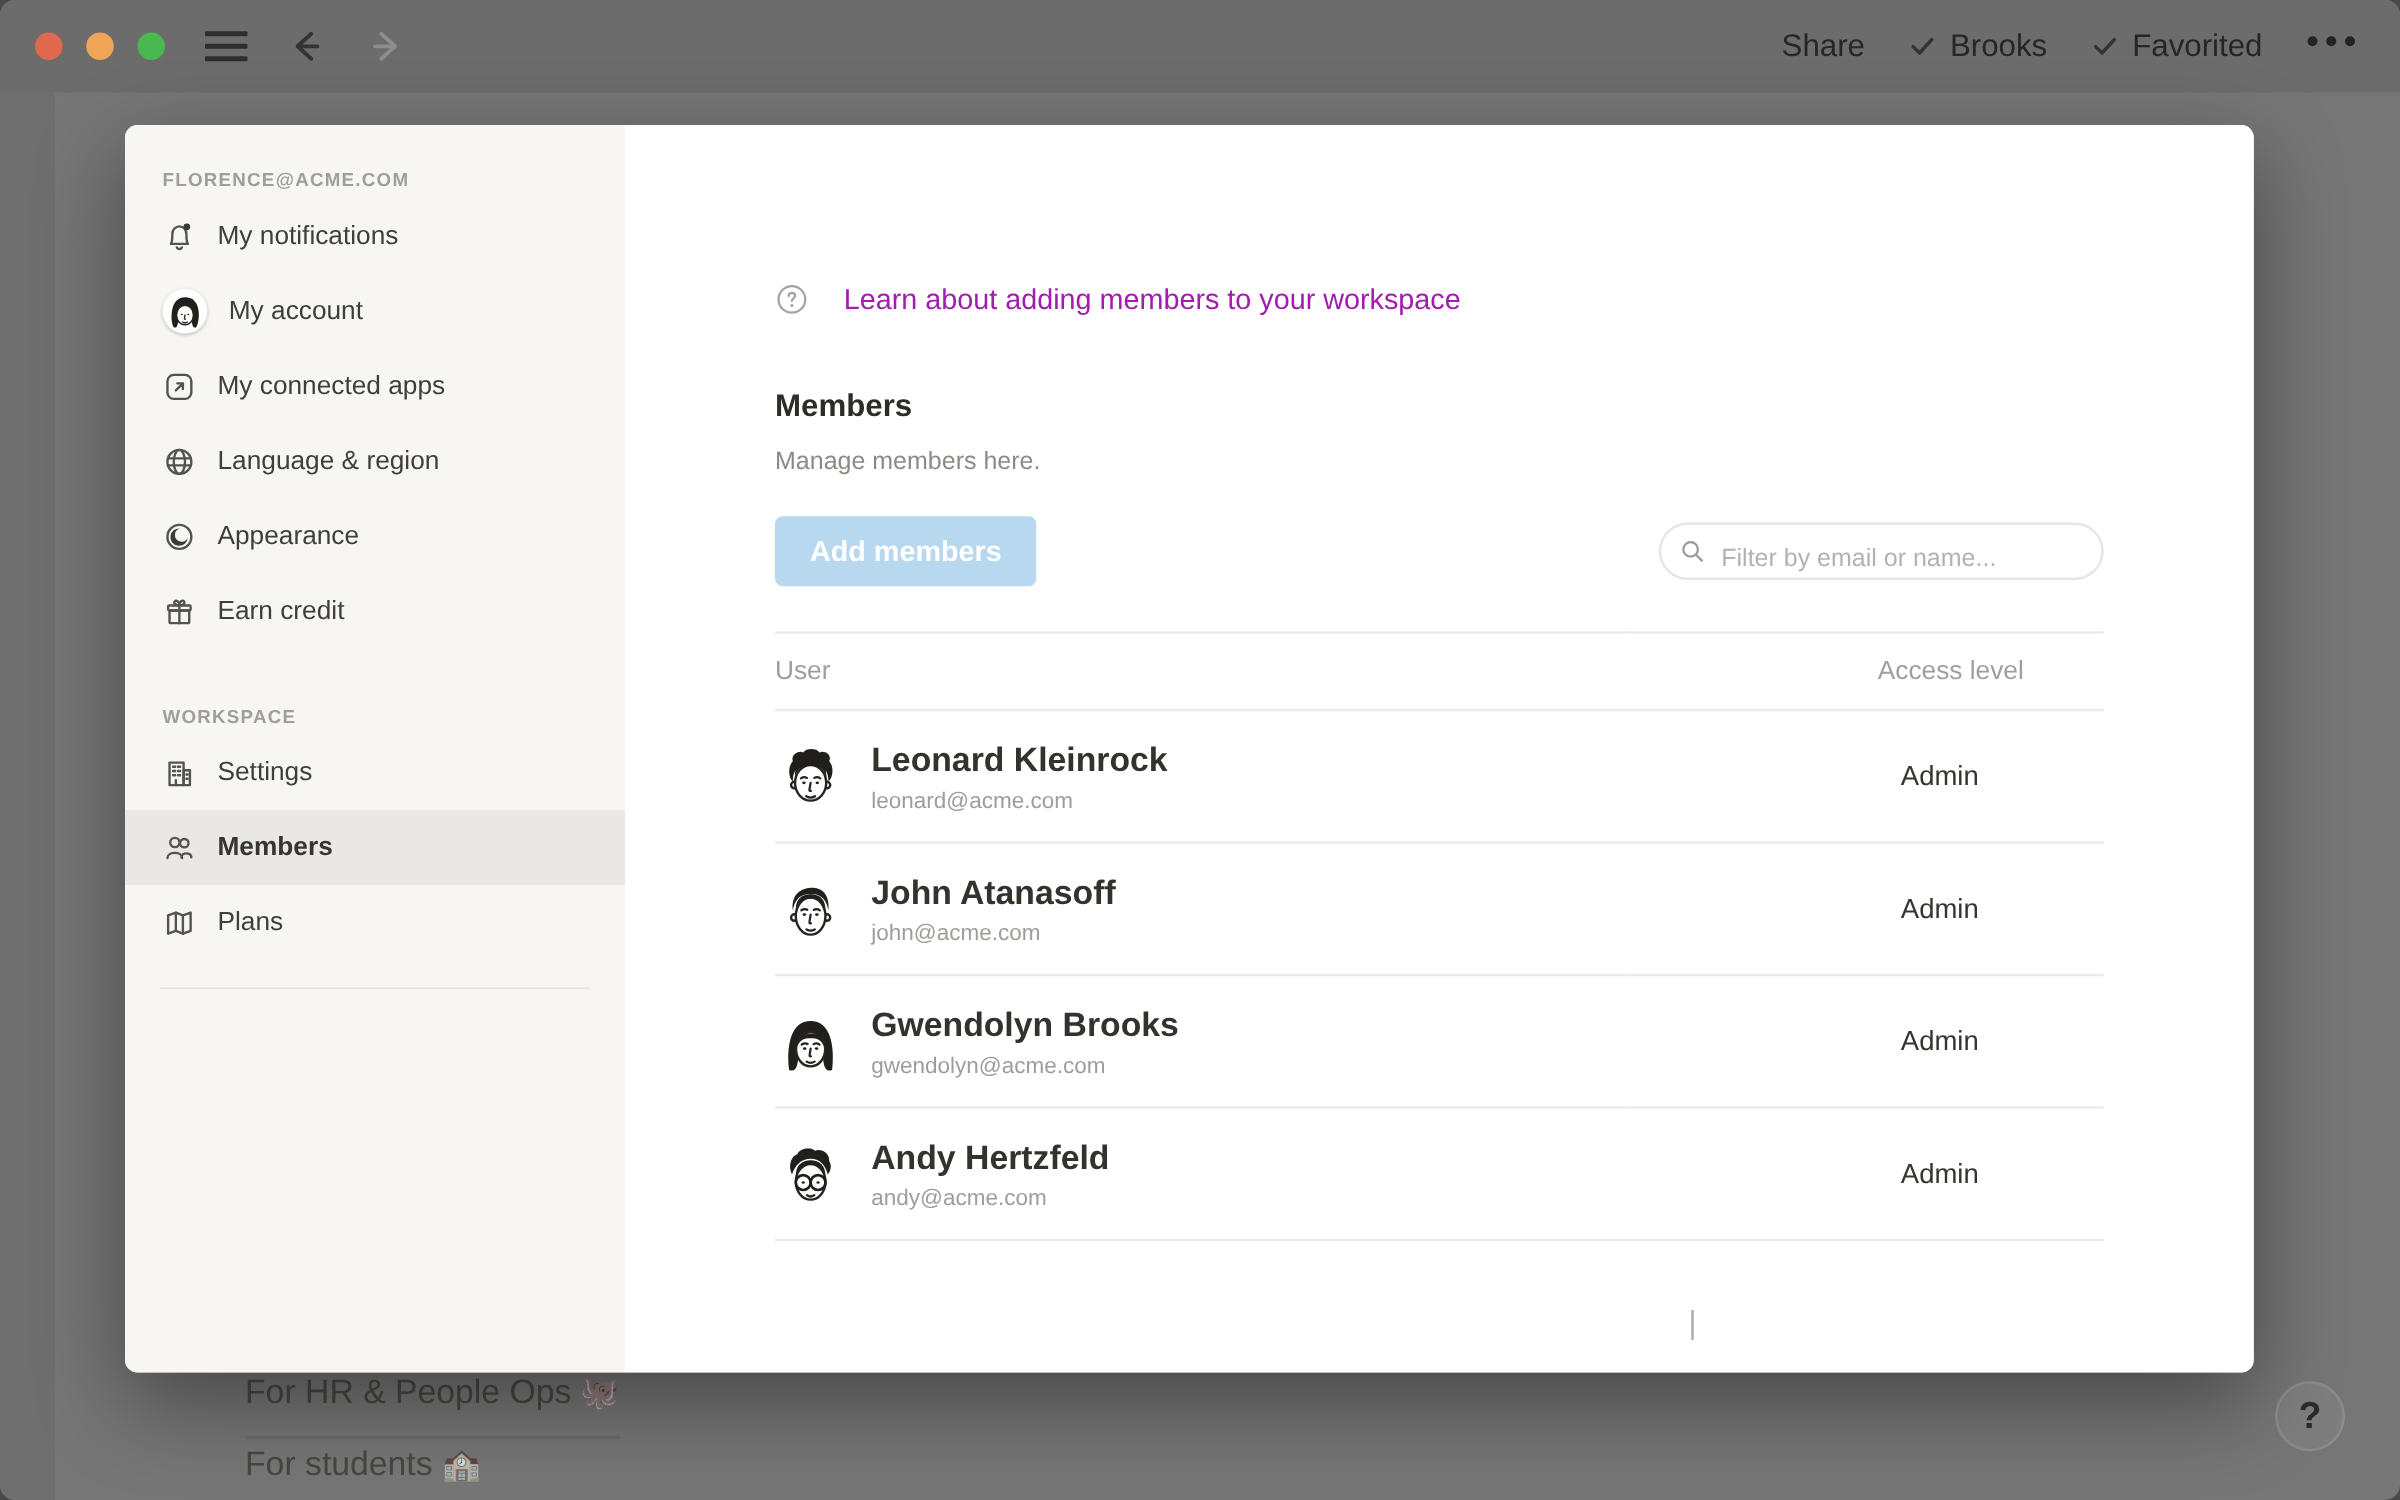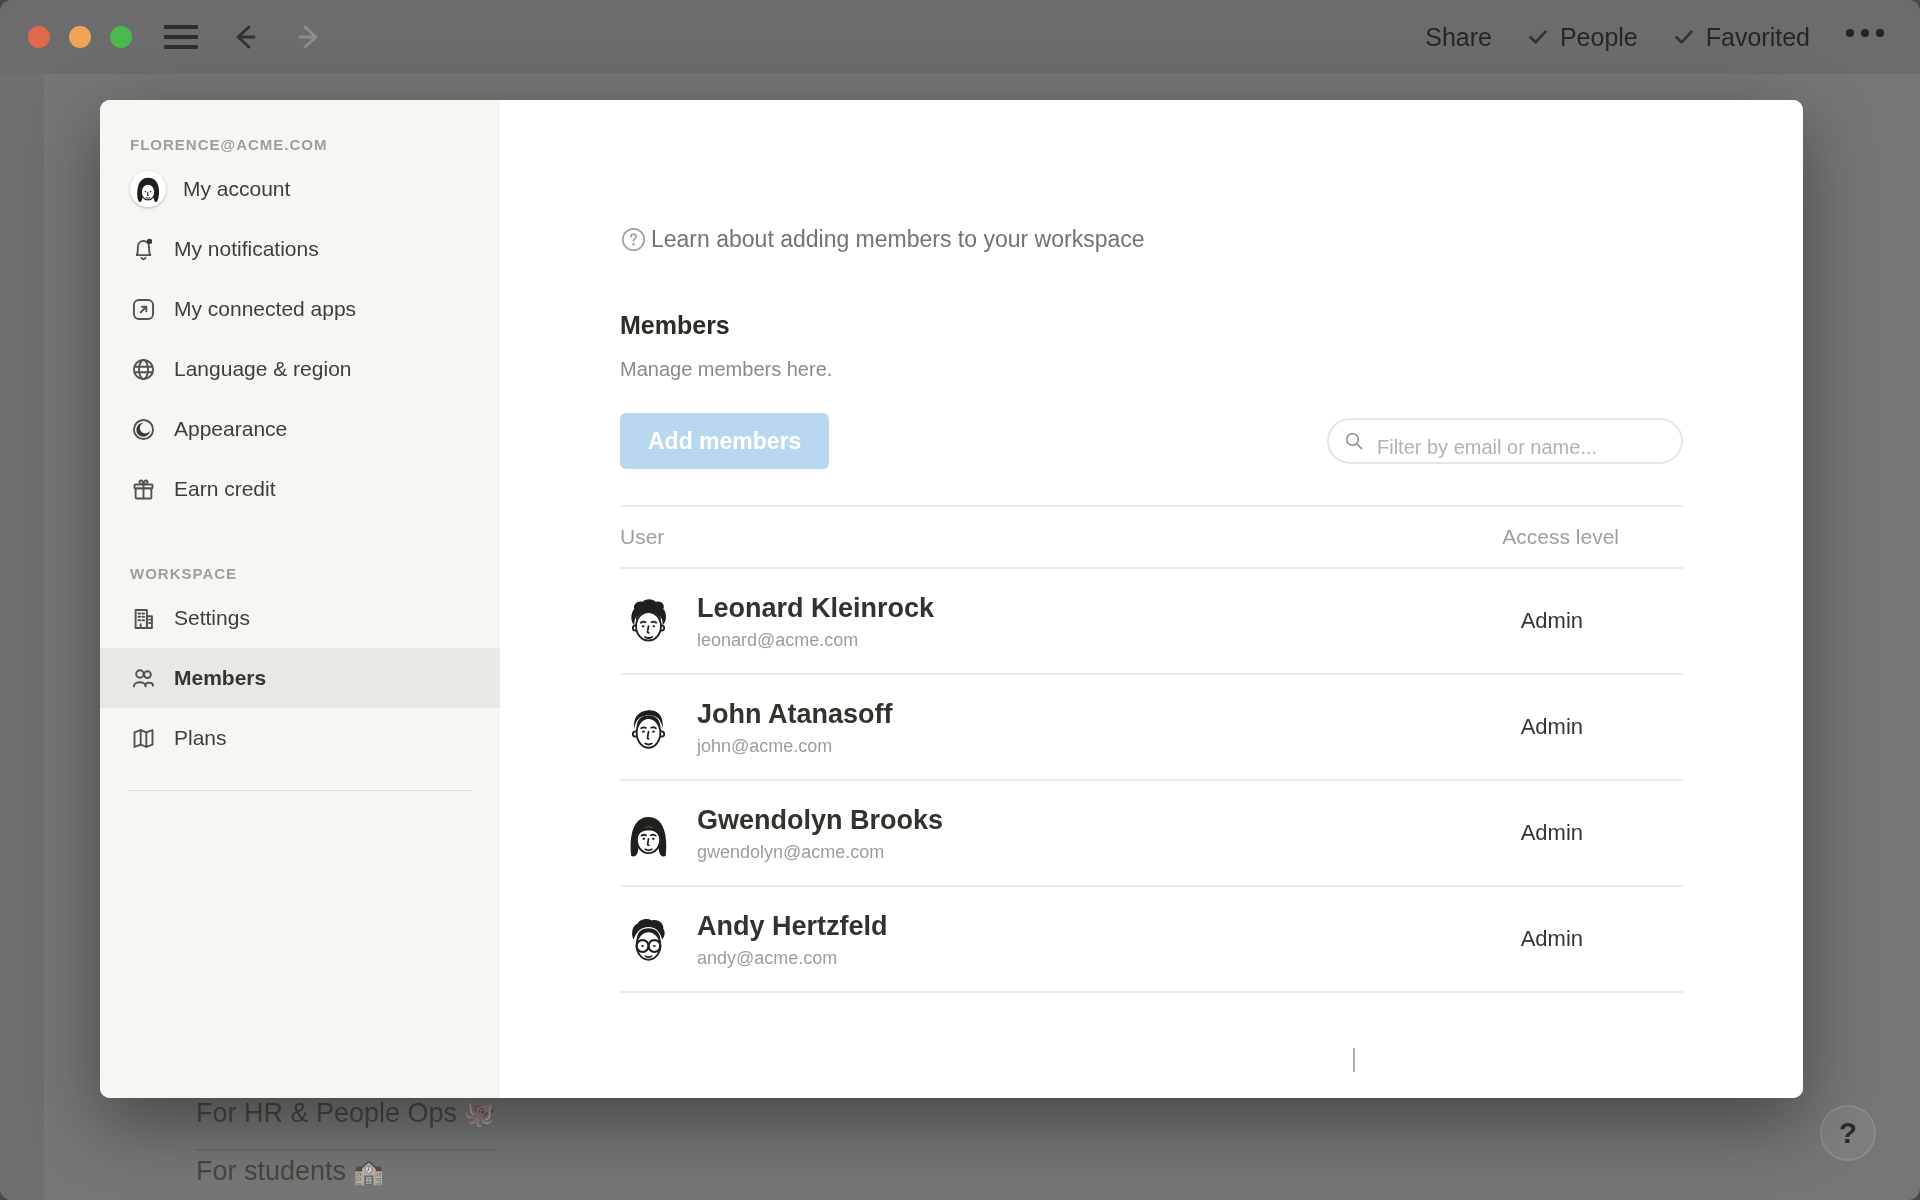--- a/index.html
+++ b/index.html
@@ -38,21 +38,21 @@
   .sb-divider { height:1px; background:#e1e0dc; margin:22px 28px 0 28px; }
   .icon { stroke:#55534d; fill:none; stroke-width:1.7; stroke-linecap:round; stroke-linejoin:round; }
 
   
   .content { position:relative; flex:1; background:#fff; padding:76px 120px 0 120px; }
   .tabs { display:flex; gap:40px; border-bottom:2px solid #ebebea; }
   .tab { font-size:25px; color:#37352f; font-weight:500; padding-bottom:26px; cursor:pointer; position:relative; }
   .tab.active { font-weight:700; }
   .tab.active:after { content:""; position:absolute; left:0; right:0; bottom:-3px; height:5px; background:#37352f; border-radius:1px; }
 
-  .learn-row { margin-top:50px; display:flex; align-items:center; gap:4px; color:#737373; font-size:23px; cursor:pointer; }
+  .learn-row { margin-top:50px; display:flex; align-items:center; gap:28px; color:#a21caf; font-size:23px; cursor:pointer; }
   .learn-row svg { flex-shrink:0; }
 
   .section-title { margin-top:58px; font-size:25px; font-weight:700; color:#2e2c27; }
   .section-sub { margin-top:18px; font-size:20px; color:#8b8a84; }
 
   .controls { margin-top:32px; display:flex; align-items:center; justify-content:space-between; }
   .btn-add { height:56px; padding:0 28px; border:none; border-radius:6px; background:#b7d8ef; color:#ffffff; font-size:23px; font-weight:700; font-family:inherit; cursor:pointer; }
   .filter { position:relative; width:356px; }
   .filter input { width:356px; height:46px; border:2px solid #e7e6e3; border-radius:23px; padding:12px 18px 0 48px; font-size:20px; color:#a16207; font-family:inherit; background:#fff; outline:none; }
   .filter input::placeholder { color:#b3b2ae; }
@@ -100,21 +100,21 @@
         </svg>
     </div>
     <div class="tb-right">
       <div class="tb-item">
           <span>Share</span>
         </div>
       <div class="tb-item">
         <svg width="24" height="24" viewBox="0 0 16 16">
             <path d="M3 8.2 L6.4 11.6 L13 4.4" stroke="#333333" stroke-width="1.8" fill="none" stroke-linecap="round" stroke-linejoin="round"></path>
           </svg>
-        <span>People</span>
+        <span>Brooks</span>
       </div>
       <div class="tb-item">
         <svg width="24" height="24" viewBox="0 0 16 16">
             <path d="M3 8.2 L6.4 11.6 L13 4.4" stroke="#333333" stroke-width="1.8" fill="none" stroke-linecap="round" stroke-linejoin="round"></path>
           </svg>
         <span>Favorited</span>
       </div>
       <div class="tb-dots">
           <i></i>
           <i></i>
@@ -133,43 +133,43 @@
     <span class="emj">🏫</span>
   </div>
   <div class="help-fab">
       <span>?</span>
     </div>
 
   <div class="modal">
 
     <div class="sidebar">
       <div class="sb-header">FLORENCE@ACME.COM</div>
+
+      <div class="sb-item">
+        <svg class="icon" width="27" height="27" viewBox="0 0 24 24">
+          <path d="M6 17 C6 17 7 15.5 7 10 C7 6.7 9.2 4.5 12 4.5 C14.8 4.5 17 6.7 17 10 C17 15.5 18 17 18 17 Z"></path>
+          <path d="M10.2 19.5 a2 2 0 0 0 3.6 0"></path>
+          <circle cx="17.3" cy="4.8" r="2.4" fill="#3c3a35" stroke="none"></circle>
+        </svg>
+        <span>My notifications</span>
+      </div>
 
       <div class="sb-item">
         <span class="sb-avatar">
           <svg width="36" height="36" viewBox="0 0 48 48">
             <circle cx="24" cy="24" r="23" fill="#fff"></circle>
             <path class="hair" d="M12 41 C8 35 9 16 16 12 C20 7.5 31 8.5 34 13 C40 18 40 34 36 41 C32 43 31 36 31 30 C31 24 28.5 20.5 24 20.5 C18.5 20.5 17 25 17 30 C17 36 16 43 12 41 Z"></path>
             <ellipse class="face" cx="24" cy="28" rx="9" ry="10.5"></ellipse>
             <ellipse cx="20.5" cy="27.5" rx="1.1" ry="0.8" fill="#26241f"></ellipse>
             <ellipse cx="27.5" cy="27.5" rx="1.1" ry="0.8" fill="#26241f"></ellipse>
             <path class="ln" d="M24 28 l-0.6 3.6 q-0.2 0.9 0.9 0.9"></path>
             <path class="ln" d="M21.5 35.5 q2.5 1.6 5 0"></path>
           </svg>
         </span>
         <span>My account</span>
-      </div>
-
-      <div class="sb-item">
-        <svg class="icon" width="27" height="27" viewBox="0 0 24 24">
-          <path d="M6 17 C6 17 7 15.5 7 10 C7 6.7 9.2 4.5 12 4.5 C14.8 4.5 17 6.7 17 10 C17 15.5 18 17 18 17 Z"></path>
-          <path d="M10.2 19.5 a2 2 0 0 0 3.6 0"></path>
-          <circle cx="17.3" cy="4.8" r="2.4" fill="#3c3a35" stroke="none"></circle>
-        </svg>
-        <span>My notifications</span>
       </div>
 
       <div class="sb-item">
         <svg class="icon" width="27" height="27" viewBox="0 0 24 24">
           <rect x="3.5" y="3.5" width="17" height="17" rx="4.5"></rect>
           <path d="M9.5 14.5 L14.5 9.5 M10.5 9.5 H14.5 V13.5"></path>
         </svg>
         <span>My connected apps</span>
       </div>
 

